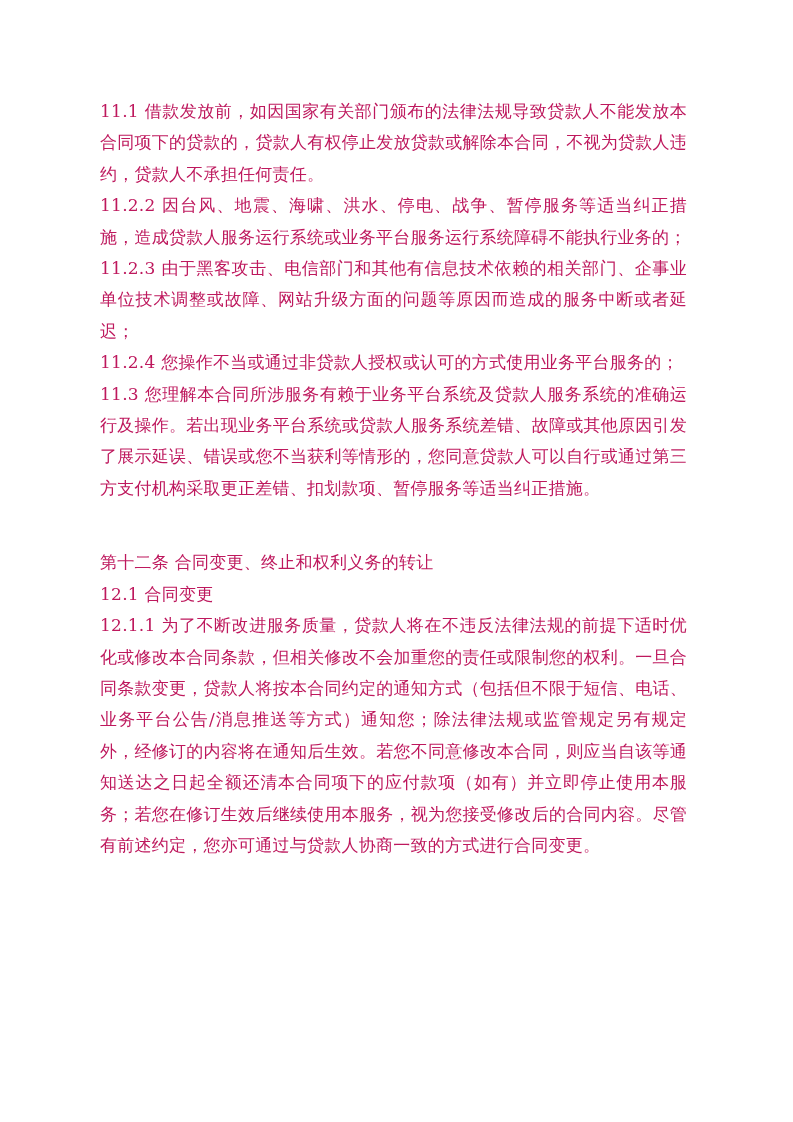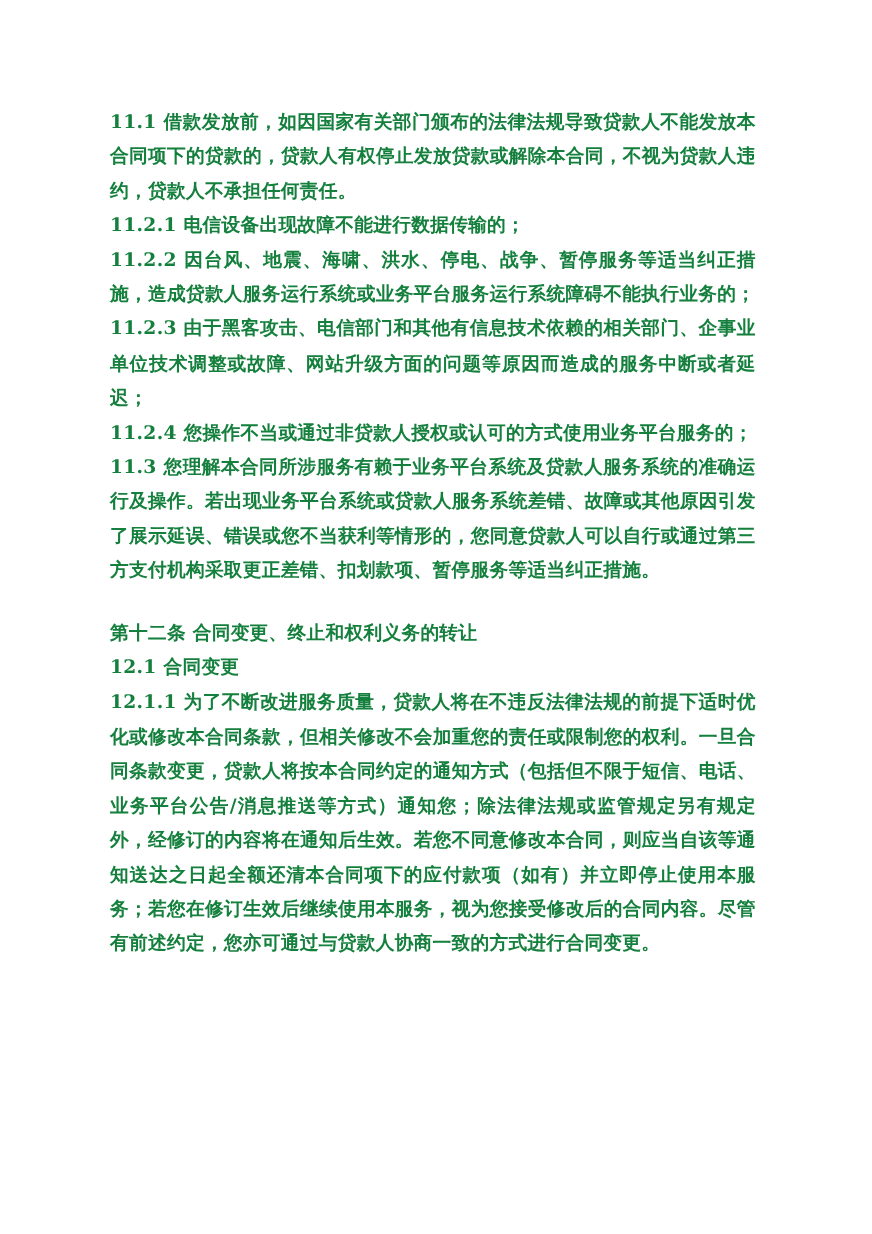--- a/index.html
+++ b/index.html
@@ -6,45 +6,44 @@
     margin: 0;
     padding: 0;
     background: #ffffff;
   }
   .page {
     position: relative;
     width: 793px;
     height: 914px;
     box-sizing: border-box;
     background: #ffffff;
-    color: #15803d;
+    color: #be185d;
     padding: 96px 106px 0 100px;
     overflow: hidden;
     font-family: "DejaVu Serif", "Liberation Serif", serif;
-    font-weight: 700;
+    font-weight: 400;
     font-size: 17px;
     line-height: 31.4px;
     letter-spacing: 0.25px;
   }
   .clause {
     margin: 0;
     text-align: justify;
     text-justify: inter-character;
     word-break: break-all;
   }
   .section-gap {
-    margin-top: 25px;
+    margin-top: 43px;
   }
 </style>
 </head>
 <body>
 
 <div class="page">
   <p class="clause">11.1 借款发放前，如因国家有关部门颁布的法律法规导致贷款人不能发放本合同项下的贷款的，贷款人有权停止发放贷款或解除本合同，不视为贷款人违约，贷款人不承担任何责任。</p>
-  <p class="clause">11.2.1 电信设备出现故障不能进行数据传输的；</p>
   <p class="clause">11.2.2 因台风、地震、海啸、洪水、停电、战争、暂停服务等适当纠正措施，造成贷款人服务运行系统或业务平台服务运行系统障碍不能执行业务的；</p>
   <p class="clause">11.2.3 由于黑客攻击、电信部门和其他有信息技术依赖的相关部门、企事业单位技术调整或故障、网站升级方面的问题等原因而造成的服务中断或者延迟；</p>
   <p class="clause">11.2.4 您操作不当或通过非贷款人授权或认可的方式使用业务平台服务的；</p>
   <p class="clause">11.3 您理解本合同所涉服务有赖于业务平台系统及贷款人服务系统的准确运行及操作。若出现业务平台系统或贷款人服务系统差错、故障或其他原因引发了展示延误、错误或您不当获利等情形的，您同意贷款人可以自行或通过第三方支付机构采取更正差错、扣划款项、暂停服务等适当纠正措施。</p>
   <p class="clause section-gap">第十二条 合同变更、终止和权利义务的转让</p>
   <p class="clause">12.1 合同变更</p>
   <p class="clause">12.1.1 为了不断改进服务质量，贷款人将在不违反法律法规的前提下适时优化或修改本合同条款，但相关修改不会加重您的责任或限制您的权利。一旦合同条款变更，贷款人将按本合同约定的通知方式（包括但不限于短信、电话、业务平台公告/消息推送等方式）通知您；除法律法规或监管规定另有规定外，经修订的内容将在通知后生效。若您不同意修改本合同，则应当自该等通知送达之日起全额还清本合同项下的应付款项（如有）并立即停止使用本服务；若您在修订生效后继续使用本服务，视为您接受修改后的合同内容。尽管有前述约定，您亦可通过与贷款人协商一致的方式进行合同变更。</p>
 </div>
 
 </body></html>

